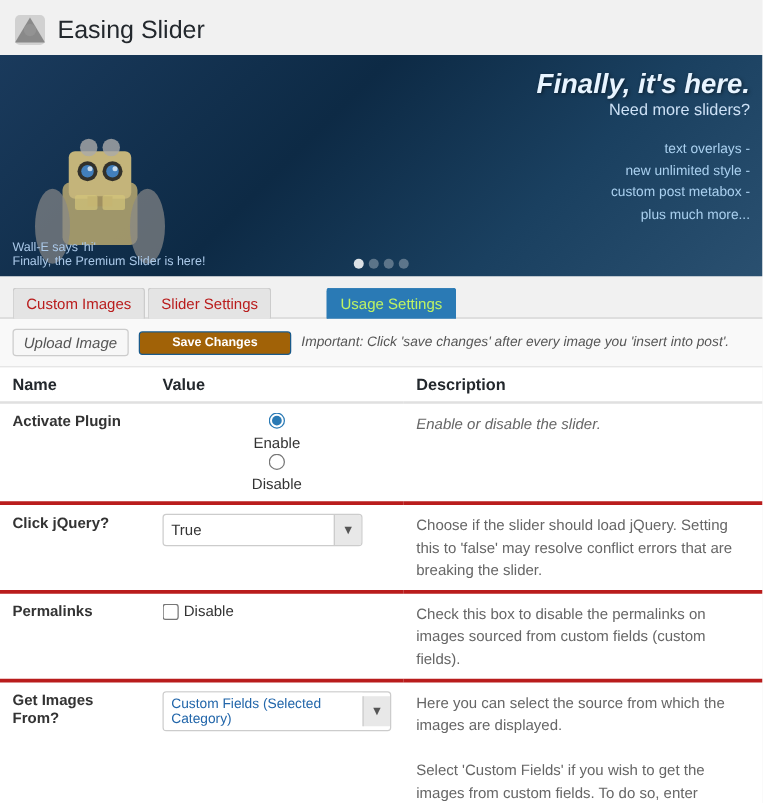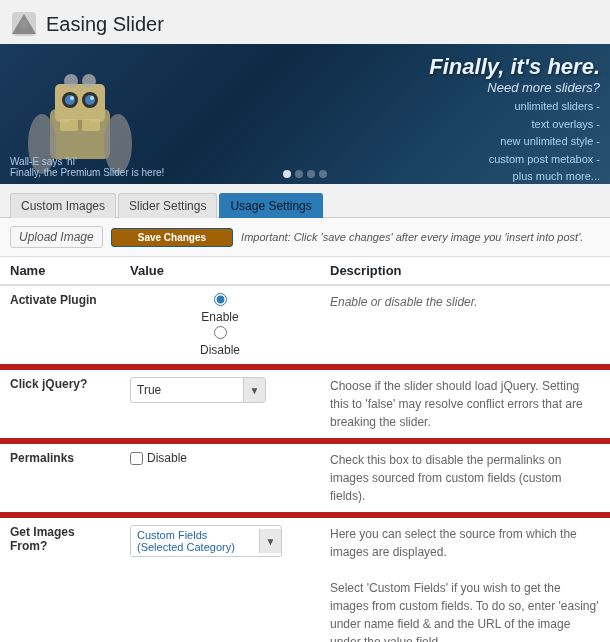--- a/index.html
+++ b/index.html
@@ -25,21 +25,21 @@
     }
     .page-title {
       font-size: 20px;
       font-weight: normal;
       color: #23282d;
     }
 
     
     .banner {
       width: 100%;
-      height: 140px;
+      height: 177px;
       background: linear-gradient(135deg, #1a3a5c 0%, #0d2a45 40%, #1a4060 70%, #2a5070 100%);
       position: relative;
       overflow: hidden;
       display: flex;
       align-items: center;
     }
     .banner-robot {
       position: absolute;
       left: 20px;
       bottom: 0;
@@ -56,22 +56,21 @@
     .banner-headline {
       font-size: 22px;
       font-style: italic;
       font-weight: bold;
       color: #e8f4ff;
       text-shadow: 1px 1px 3px rgba(0,0,0,0.5);
     }
     .banner-sub {
       font-size: 13px;
       color: #cce0f5;
-      font-style: italic;
-      margin-bottom: 3px;
+      margin-bottom: 16px;
     }
     .banner-features {
       font-size: 11px;
       color: #aad0ef;
       line-height: 1.6;
       text-align: right;
     }
     .banner-caption {
       position: absolute;
       left: 10px;
@@ -106,28 +105,29 @@
       gap: 2px;
     }
     .tab {
       padding: 5px 10px;
       font-size: 12px;
       border: 1px solid #ccc;
       border-bottom: none;
       background: #e4e4e4;
       cursor: pointer;
       border-radius: 3px 3px 0 0;
-      color: #404040;
+      color: #b91c1c;
       position: relative;
       bottom: -1px;
     }
     .tab.active {
       background: #2a7ab5;
-      color: #0f172a;
+      color: #bef264;
       border-color: #2a7ab5;
+      margin-left: 42px;
     }
 
     
     .toolbar {
       padding: 8px 10px;
       display: flex;
       align-items: center;
       gap: 8px;
       background: #f9f9f9;
       border-bottom: 1px solid #e0e0e0;
@@ -169,21 +169,21 @@
       padding: 6px 10px;
       font-weight: bold;
       font-size: 13px;
       border-bottom: 2px solid #e0e0e0;
       color: #23282d;
     }
     .settings-table td {
       padding: 7px 10px;
       vertical-align: top;
       font-size: 12px;
-      border-bottom: 6px solid #b91c1c;
+      border-bottom: 3px solid #b91c1c;
     }
     .settings-table tr:last-child td {
       border-bottom: none;
     }
     .col-name {
       width: 120px;
       font-weight: bold;
       color: #333;
     }
     .col-value {
@@ -208,21 +208,21 @@
       font-size: 12px;
       flex-direction: column;
     }
     .select-wrap {
       display: flex;
       align-items: center;
       border: 1px solid #ccc;
       border-radius: 3px;
       background: white;
       overflow: hidden;
-      width: 136px;
+      width: 160px;
     }
     .select-text {
       flex: 1;
       padding: 3px 6px;
       font-size: 12px;
       background: white;
     }
     .select-arrow {
       width: 22px;
       background: #e8e8e8;
@@ -243,21 +243,21 @@
       font-size: 12px;
     }
 
     .custom-fields-wrap {
       display: flex;
       align-items: center;
       border: 1px solid #ccc;
       border-radius: 3px;
       background: white;
       overflow: hidden;
-      width: 152px;
+      width: 183px;
     }
     .custom-fields-text {
       flex: 1;
       padding: 3px 6px;
       font-size: 11px;
       background: white;
       color: #2266aa;
     }
 
     
@@ -313,21 +313,20 @@
     <rect x="62" y="65" width="18" height="12" rx="2" fill="#d4c47a" opacity="0.7"></rect>
 
     <rect x="44" y="20" width="14" height="14" rx="7" fill="#aaa" opacity="0.8"></rect>
     <rect x="62" y="20" width="14" height="14" rx="7" fill="#aaa" opacity="0.8"></rect>
   </svg>
 
   <div class="banner-text">
     <div class="banner-headline">Finally, it's here.</div>
     <div class="banner-sub">Need more sliders?</div>
     <div class="banner-features">
-      <div>unlimited sliders -</div>
       <div>text overlays -</div>
       <div>new unlimited style -</div>
       <div>custom post metabox -</div>
       <div>plus much more...</div>
     </div>
   </div>
 
   <div class="banner-caption">
     <div>Wall-E says 'hi'</div>
     <div>Finally, the Premium Slider is here!</div>

